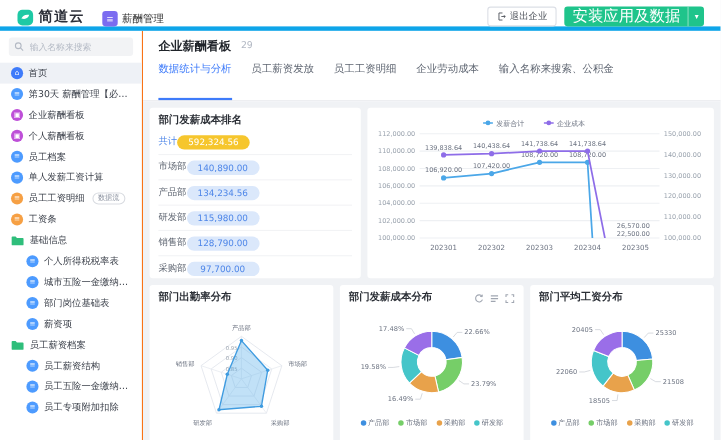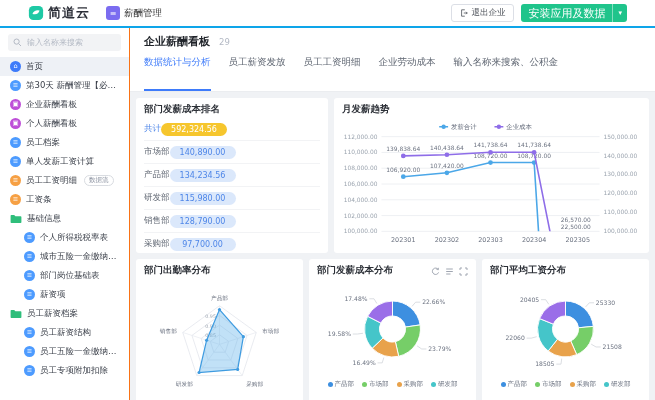--- a/index.html
+++ b/index.html
@@ -1,33 +1,33 @@
 <!DOCTYPE html>
 <html><head>
 <meta charset="utf-8">
 <style>
   html,body{margin:0;padding:0;}
   body{width:655px;height:400px;overflow:hidden;background:#fff;
        font-family:"DejaVu Sans","Liberation Sans",sans-serif;color:#333;}
   
   .header{position:absolute;top:0;left:0;right:0;height:28px;background:#fff;
-          border-bottom:2px solid #0ea5e9;display:flex;align-items:center;
-          padding:0 28px;box-sizing:border-box;z-index:9;}
+          border-bottom:4px solid #0ea5e9;display:flex;align-items:flex-end;
+          padding:0 15px;box-sizing:border-box;z-index:9;}
   .logo-text{font-size:13px;font-weight:bold;color:#2c2f38;margin-left:4px;letter-spacing:1px;}
   .ws-chip{display:flex;align-items:center;margin-left:16px;cursor:pointer;}
   .ws-icon{width:14px;height:14px;border-radius:3px;background:#7B6CF0;color:#fff;
            font-size:8px;display:flex;align-items:center;justify-content:center;}
   .ws-name{font-size:9.5px;color:#333;margin-left:4px;}
   .header-right{margin-left:auto;display:flex;align-items:center;gap:7px;}
   .exit-btn{display:flex;align-items:center;gap:3px;height:18px;padding:0 8px;
             background:#fff;border:1px solid #dcdfe6;border-radius:3px;font-size:8.5px;
             color:#4a4f57;cursor:pointer;font-family:inherit;}
   .install-btn{display:flex;align-items:center;height:18px;background:#1FC48B;
                border-radius:3px;color:#fff;cursor:pointer;overflow:hidden;}
-  .install-label{font-size:11px;padding:0 7px;}
+  .install-label{font-size:14px;padding:0 7px;}
   .install-divider{width:1px;height:18px;background:rgba(255,255,255,.45);}
   .install-caret{font-size:7px;padding:0 5px;}
   
   .sidebar{position:absolute;top:28px;left:0;width:130px;bottom:0;background:#fff;
            border-right:1px solid #f97316;overflow:hidden;box-sizing:border-box;}
   .search-box{margin:6px 8px;height:17px;background:#f2f3f5;border-radius:3px;
               display:flex;align-items:center;padding:0 5px;gap:3px;}
   .search-box input{border:none;background:transparent;outline:none;font-size:8px;
                     color:#555;width:90px;font-family:inherit;}
   .search-box input::placeholder{color:#b3b9c4;}
@@ -242,21 +242,20 @@
               <span class="rank-label">销售部</span>
               <span class="pill">128,790.00</span>
             </div>
             <div class="rank-row">
               <span class="rank-label">采购部</span>
               <span class="pill">97,700.00</span>
             </div>
           </div>
       </div>
       <div class="card card-line">
-        <div class="card-title">月发薪趋势</div>
         <svg id="line-chart" width="100%" height="132" viewBox="0 0 303 132" preserveAspectRatio="xMidYMid meet">
             <defs>
               <clipPath id="pc">
                 <rect x="40" y="15" width="221" height="99"></rect>
               </clipPath>
             </defs>
             <line x1="40" x2="261" y1="18" y2="18" stroke="#eef0f3" stroke-width="1"></line>
             <text x="36" y="20" text-anchor="end" font-size="6" fill="#9aa3ae">112,000.00</text>
             <line x1="40" x2="261" y1="34" y2="34" stroke="#eef0f3" stroke-width="1"></line>
             <text x="36" y="36" text-anchor="end" font-size="6" fill="#9aa3ae">110,000.00</text>

